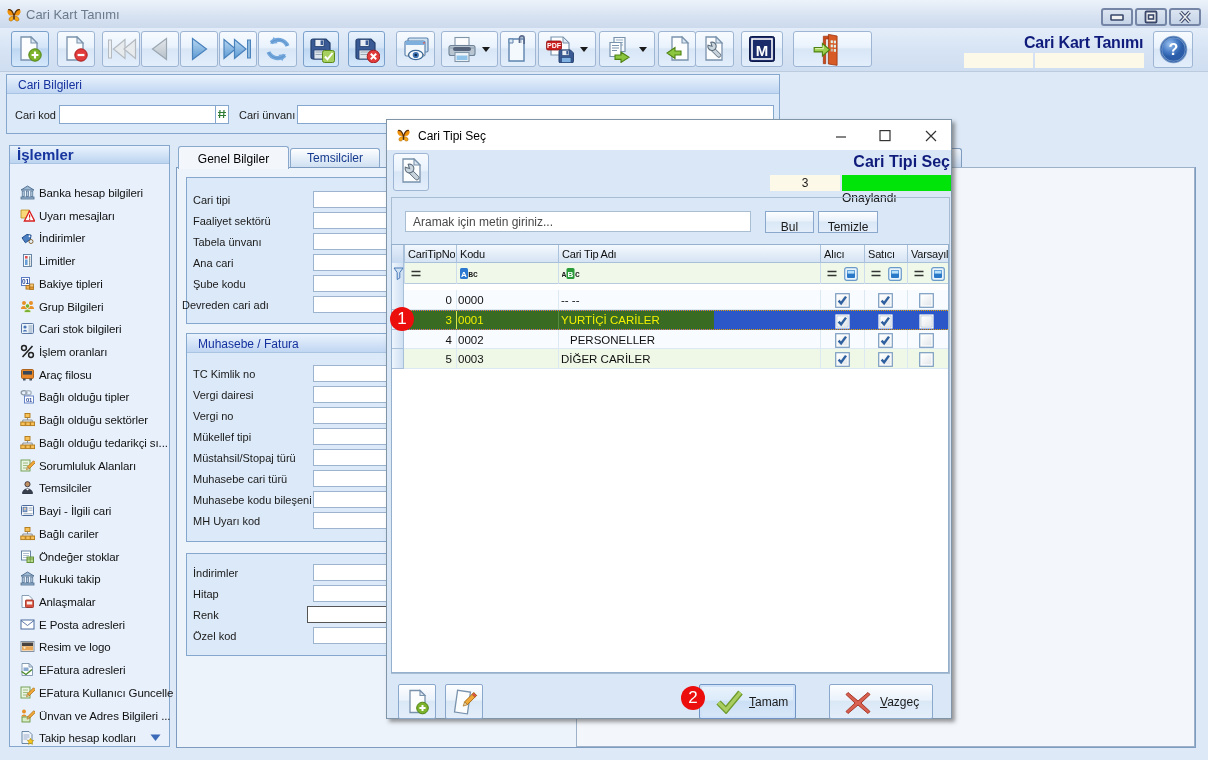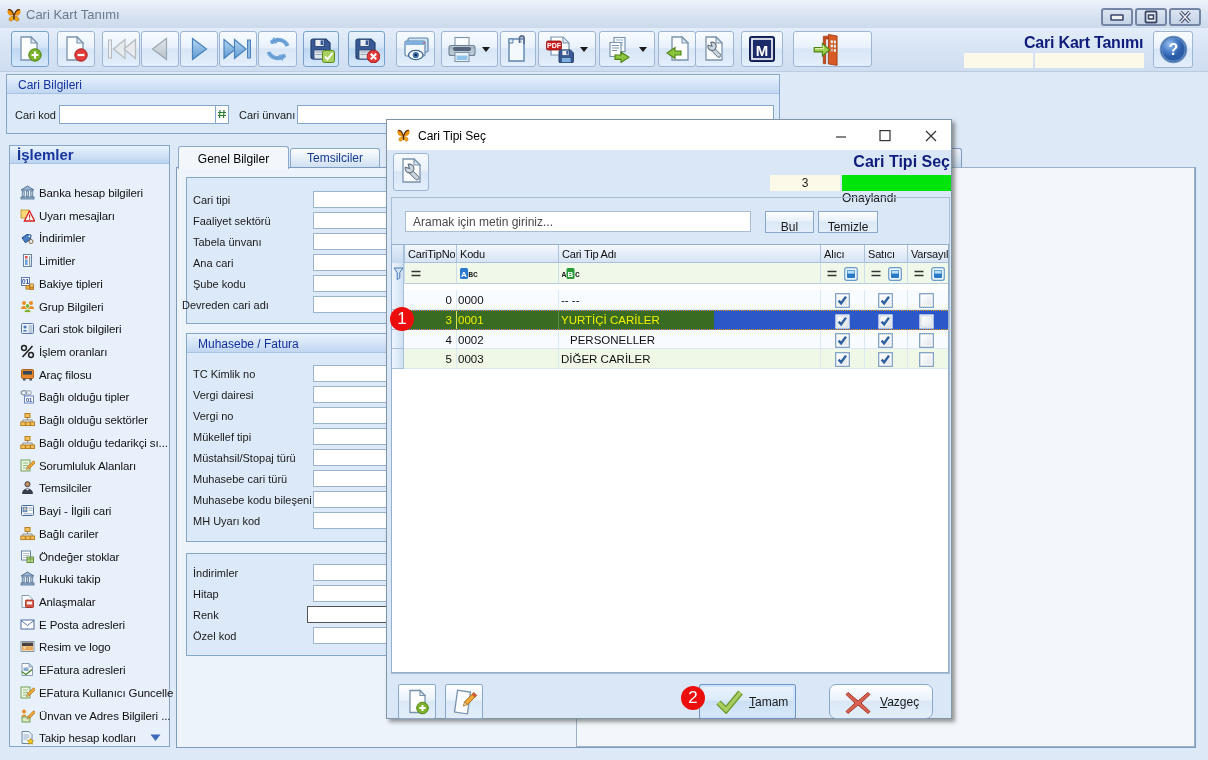--- a/index.html
+++ b/index.html
@@ -782,21 +782,21 @@
           </g>
         </svg>
       </div>
       <div class="bbtn" style="left:312px;width:97px;border-color:#6f94c4;box-shadow:inset 0 0 0 2px #cfe2f8;background:linear-gradient(#eaf3fc,#dcebfa 45%,#cbdff5 50%,#d8e8f8);">
         <svg style="position:absolute;left:15px;top:4px" width="29" height="25" viewBox="0 0 29 25">
           <path d="M3.5 13.5 L11 21 L25.5 3.5" fill="none" stroke="#6d9b2d" stroke-width="6"></path>
           <path d="M3.5 13.5 L11 21 L25.5 3.5" fill="none" stroke="#a9cd61" stroke-width="3.4"></path>
         </svg>
         <span style="position:absolute;left:49px;top:10px;"><span class="u">T</span>amam</span>
       </div>
-      <div class="bbtn" style="left:442px;width:104px;border-radius:7px;">
+      <div class="bbtn" style="left:442px;width:104px;">
         <svg style="position:absolute;left:14px;top:5px" width="28" height="26" viewBox="0 0 28 26">
           <path d="M4 2.5 L14 11 L24 2.5 L26 4.5 L17 13 L26 21.5 L24 23.5 L14 15 L4 23.5 L2 21.5 L11 13 L2 4.5 Z" fill="#d86050" stroke="#a83828" stroke-width="1"></path>
         </svg>
         <span style="position:absolute;left:50px;top:10px;"><span class="u">V</span>azgeç</span>
       </div>
     </div>
 </div>
 <div class="redc" style="left:390px;top:307px;">1</div>
 <div class="redc" style="left:681px;top:686px;">2</div>
 

